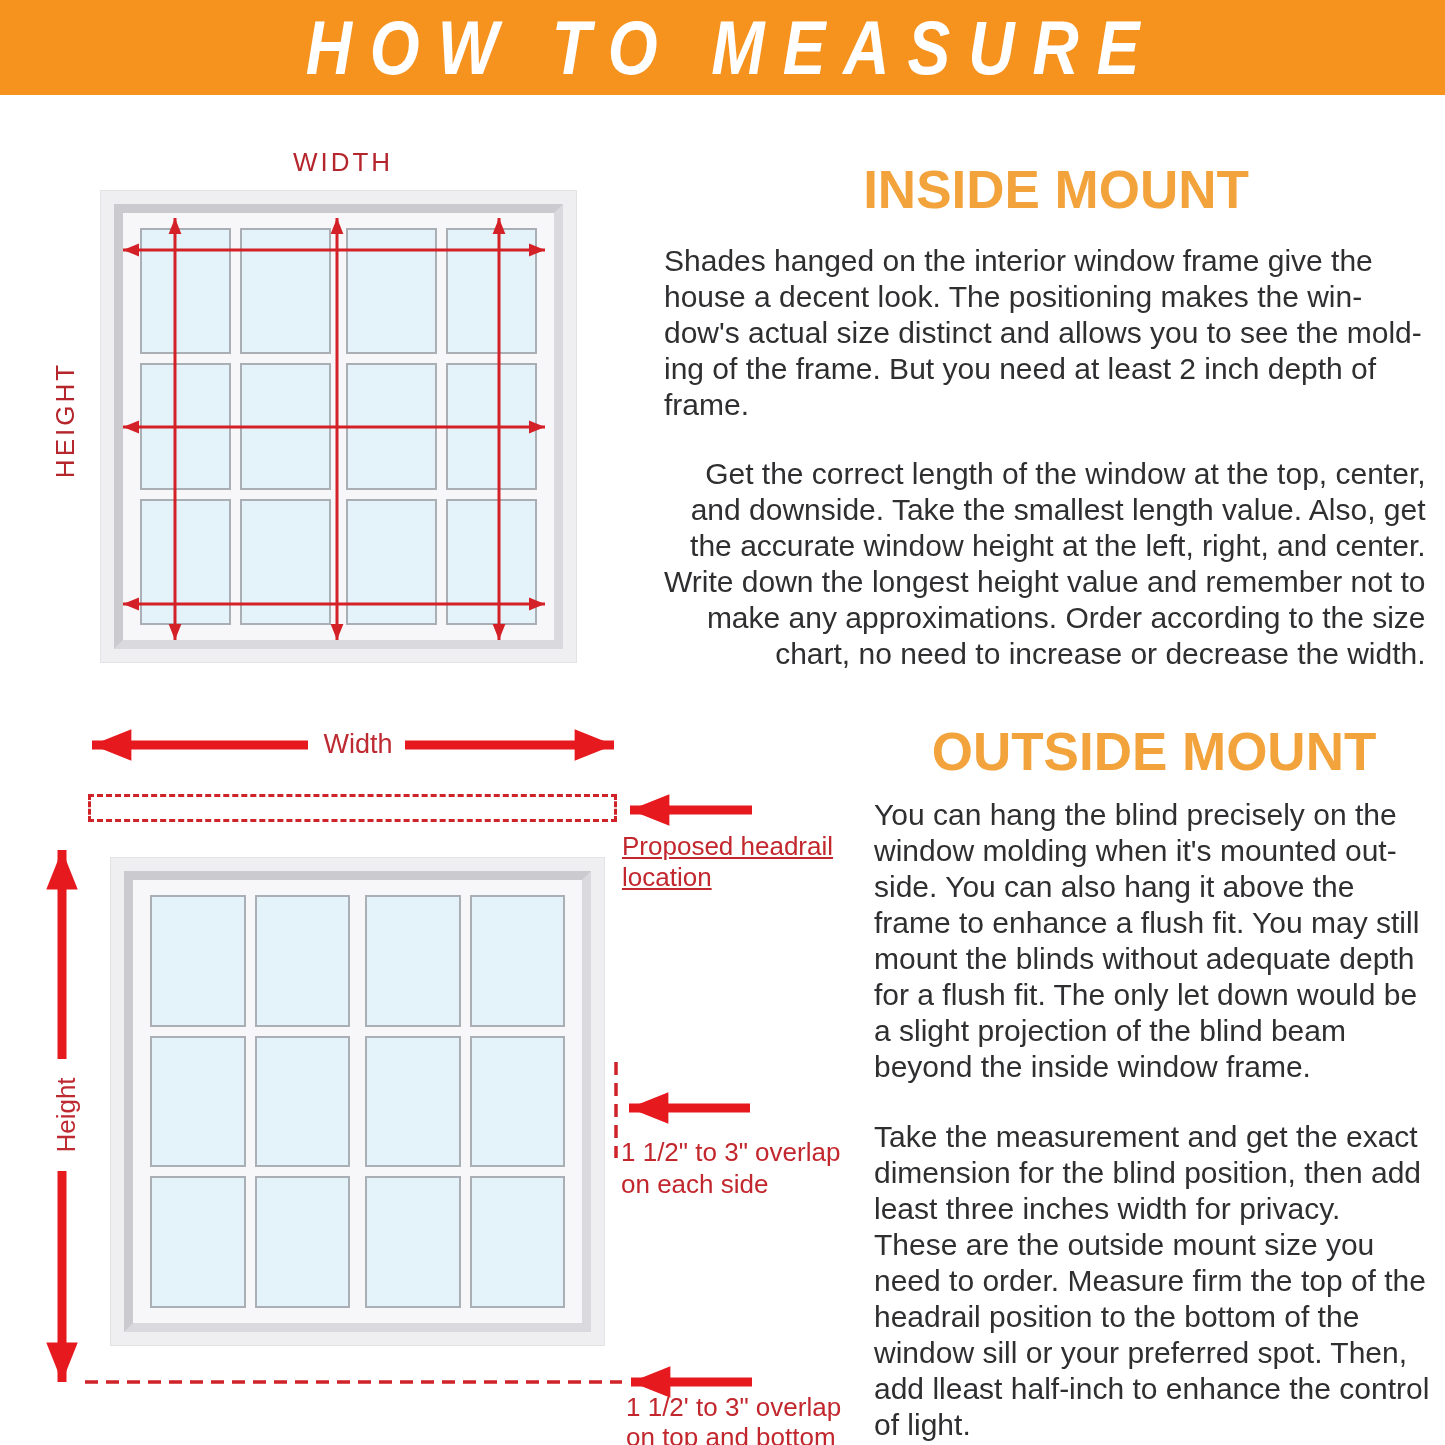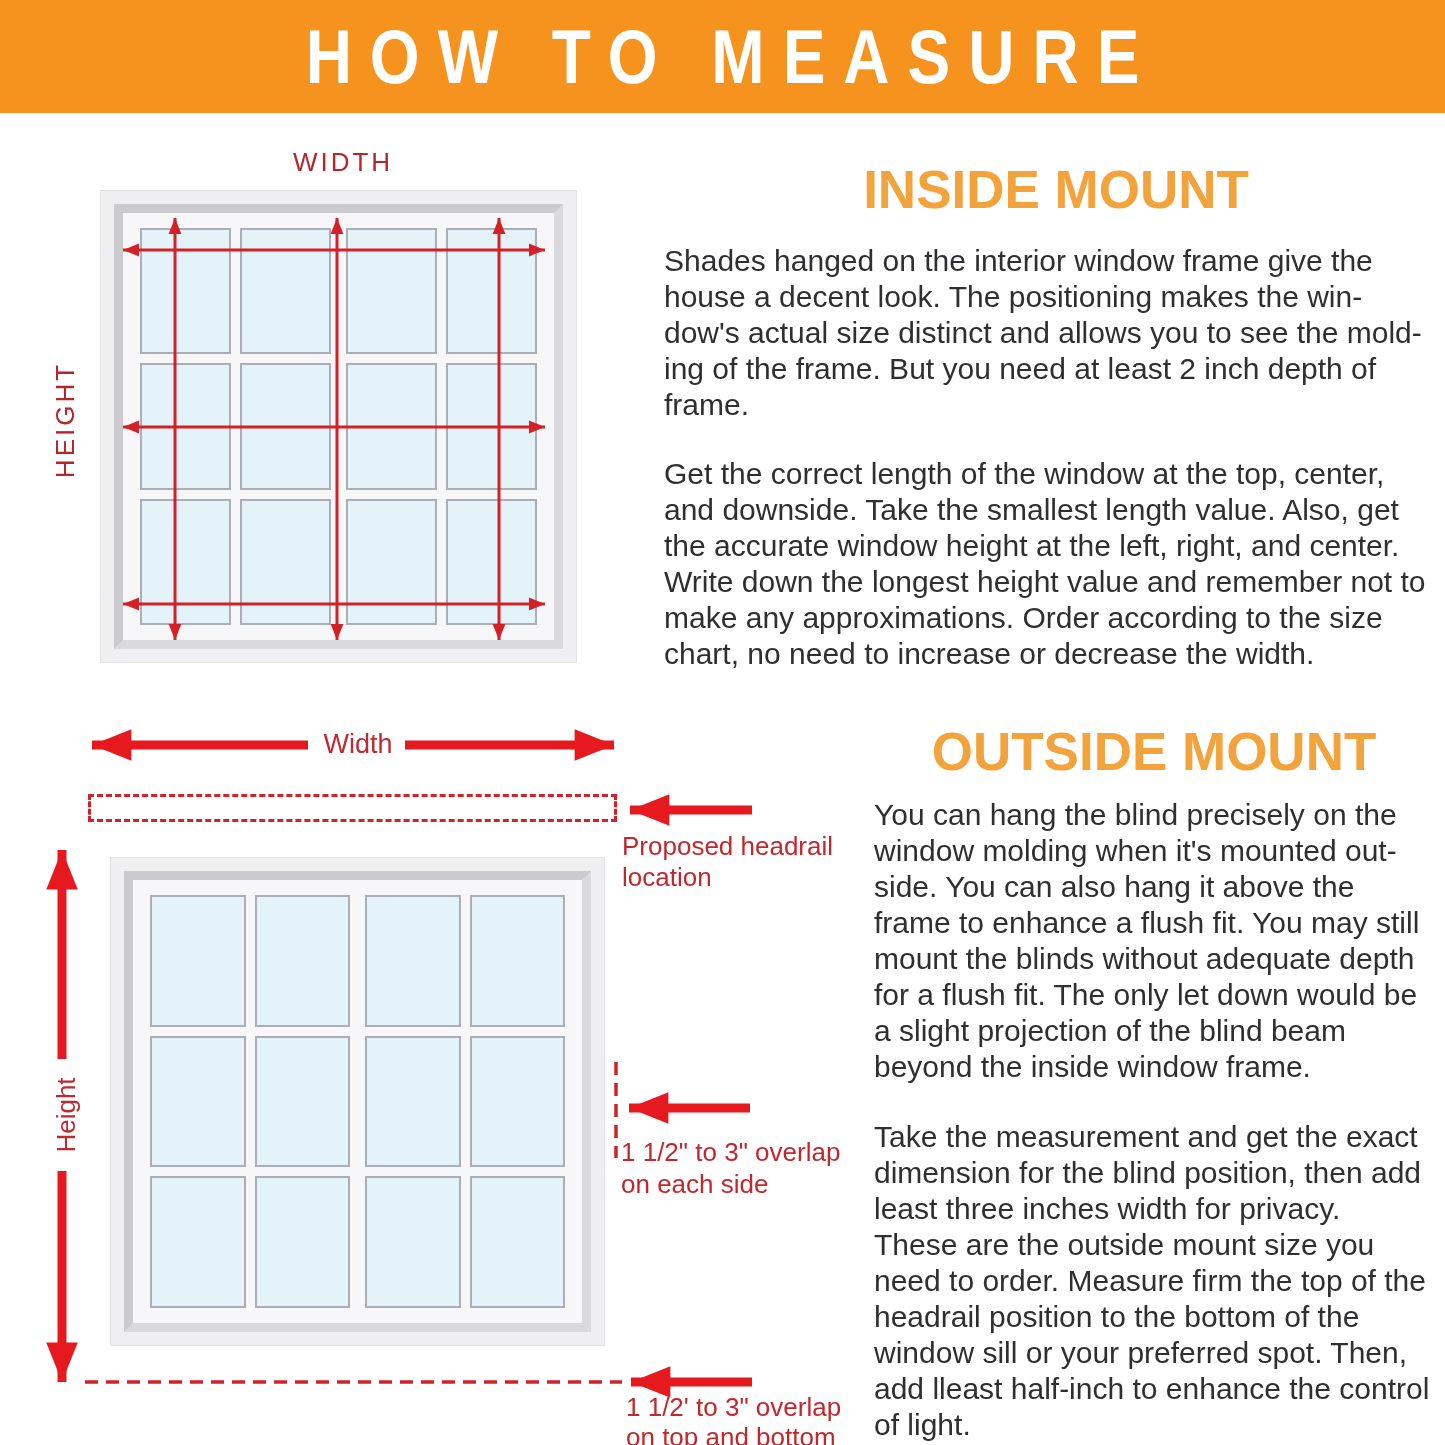--- a/index.html
+++ b/index.html
@@ -2,22 +2,22 @@
 <html><head>
 <meta charset="utf-8">
 <style>
   html,body{margin:0;padding:0;background:#ffffff;}
   .canvas{
     position:relative;width:1445px;height:1445px;background:#ffffff;
     font-family:"Liberation Sans", sans-serif;overflow:hidden;
   }
   
   .banner{
-    position:absolute;left:0;top:0;width:1445px;height:113px;
-    background:#F6921E;display:flex;align-items:center;justify-content:center;
+    position:absolute;left:0;top:0;width:1445px;height:95px;
+    background:#F6921E;display:flex;align-items:center;justify-content:center;font-style:italic;
   }
   .banner-text{
     color:#ffffff;font-size:64px;font-weight:bold;letter-spacing:18px;
     transform:scaleY(1.18);white-space:nowrap;text-indent:18px;
   }
   
   .window{position:absolute;background:#EFEFF1;border:1px solid #E3E3E6;padding:13px;box-sizing:border-box;}
   .win-top{left:100px;top:190px;width:477px;height:473px;}
   .win-bottom{left:110px;top:857px;width:495px;height:489px;}
   .win-bevel{
@@ -41,33 +41,33 @@
   .mount-heading{
     position:absolute;margin:8px;color:#F2A33C;font-size:53px;font-weight:bold;
     text-align:center;line-height:60px;letter-spacing:0px;white-space:nowrap;
   }
   .inside-heading{left:655px;top:152px;width:786px;}
   .outside-heading{left:876px;top:714px;width:540px;}
   .para{
     position:absolute;color:#2F2F31;font-size:30px;line-height:36px;white-space:pre;
   }
   .inside-p1{left:664px;top:243px;}
-  .inside-p2{left:664px;top:456px;}
+  .inside-p2{left:664px;top:456px;text-align:right;}
   .outside-p1{left:874px;top:797px;}
   .outside-p2{left:874px;top:1119px;}
   
   .dim-label{position:absolute;color:#B5252C;font-size:26px;white-space:nowrap;}
   .width-top{left:288px;top:147px;width:110px;text-align:center;letter-spacing:3px;}
   .height-top{left:-4px;top:406px;width:136px;height:28px;text-align:center;letter-spacing:3px;
               transform:rotate(-90deg);}
   .ann{position:absolute;color:#C2272D;font-size:26px;line-height:31px;white-space:pre;}
   .width-bot{left:318px;top:729px;width:80px;text-align:center;font-size:27px;color:#BE2A31;}
   .height-bot{left:11px;top:1098px;width:104px;height:30px;text-align:center;color:#BE2A31;
               transform:rotate(-90deg);background:#ffffff;padding:2px 4px;line-height:28px;}
-  .headrail-label{left:622px;top:831px;}
+  .headrail-label{left:622px;top:831px;text-decoration:underline;}
   .side-label{left:621px;top:1136px;line-height:32px;}
   .bottom-label{left:626px;top:1392px;line-height:30px;}
 </style>
 </head>
 <body>
 
 <div class="canvas">
 
   <header class="banner">
     <div class="banner-text">HOW TO MEASURE</div>

